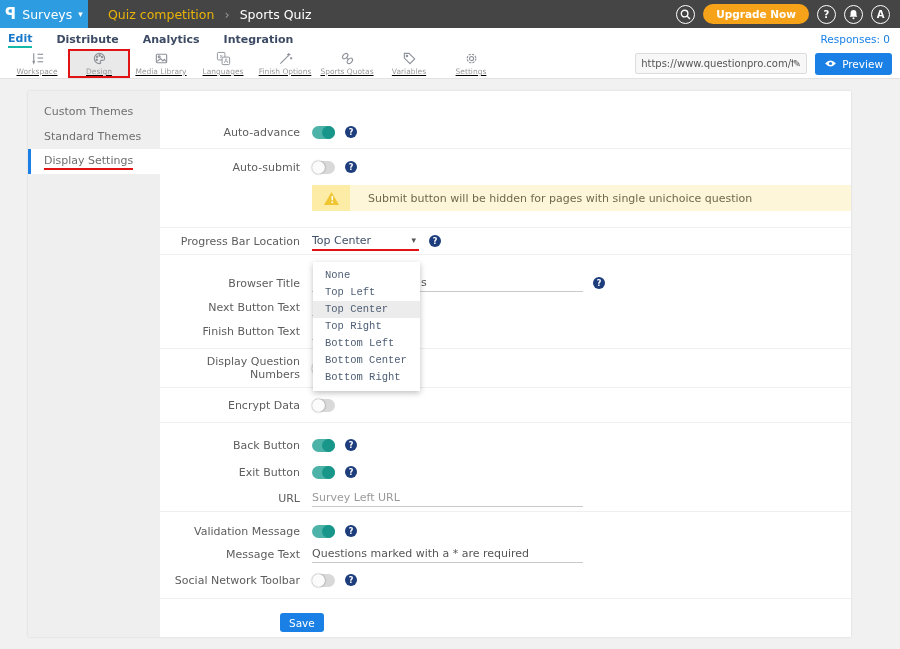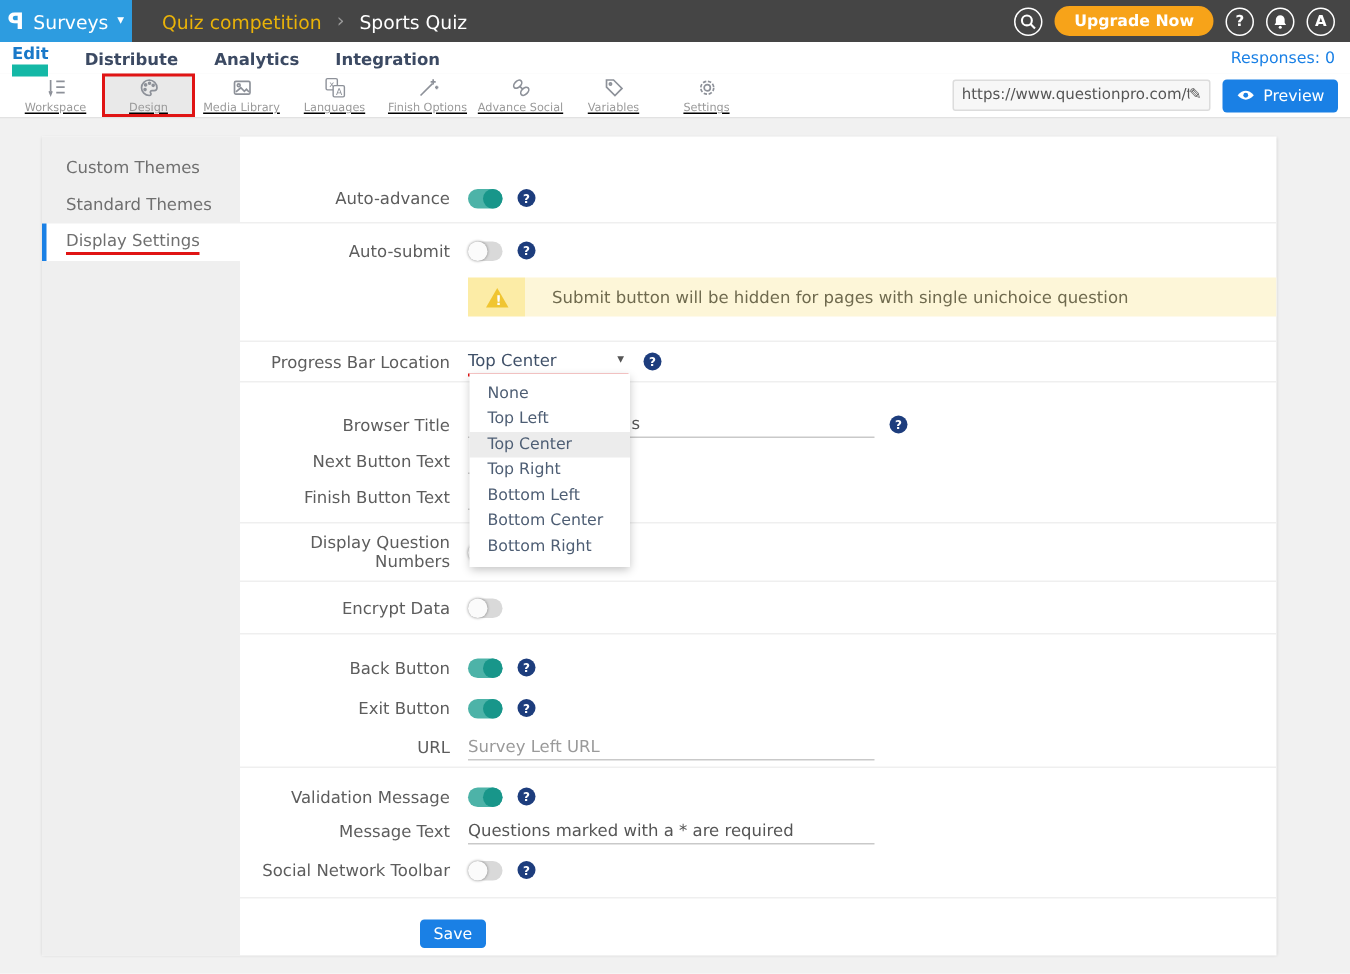--- a/index.html
+++ b/index.html
@@ -22,21 +22,21 @@
     display:flex; align-items:center; justify-content:center; color:#fff; font-size:10px;
     font-weight:bold; cursor:pointer; }
   .upgrade { background:#f7a319; color:#fff; border:none; border-radius:10px; height:20px;
     padding:0 13px; font-size:10.5px; font-weight:bold; cursor:pointer;
     font-family:inherit; }
 
   
   .tabsrow { height:21px; background:#fff; display:flex; align-items:center; padding-left:8px; }
   .tab { font-size:11px; font-weight:bold; color:#3c4a63; margin-right:24px; cursor:pointer;
     padding:2px 0 1px; }
-  .tab.active { color:#1a79c9; border-bottom:8px solid #14b8a6;text-align:right; }
+  .tab.active { color:#1a79c9; border-bottom:2px solid #14b8a6;text-align:right; }
   .responses { margin-left:auto; padding-right:10px; font-size:10.5px; color:#1a80e5; }
 
   
   .toolbar { height:30px; background:#fff; border-bottom:1px solid #e2e2e2; display:flex;
     align-items:stretch; padding-left:6px; }
   .tool { width:62px; display:flex; flex-direction:column; align-items:center;
     justify-content:center; cursor:pointer; gap:1px;text-decoration:underline; }
   .tool svg { display:block; }
   .tool .tlabel { font-size:7.5px; color:#9a9a9a; white-space:nowrap; }
   .tool.active { background:#e9e9e9; border:2px solid #e01414; }
@@ -84,22 +84,22 @@
   .warn-body { flex:1; background:#fdf6d8; display:flex; align-items:center; padding-left:18px;
     font-size:11px; color:#6f6a4e; }
 
   
   .selectwrap { position:relative; width:107px; flex:none; }
   .select { width:107px; font-size:11px; color:#3f5068; cursor:pointer; display:flex;
     align-items:center; padding-bottom:2px; }
   .select .caret { margin-left:auto; font-size:9px; color:#555; padding-right:3px; }
   .select-redline { position:absolute; left:0; top:15px; width:107px; height:2px;
     background:#e01414; }
-  .menu { position:absolute; left:1px; top:15px; width:107px; background:#fff;
-    box-shadow:0 2px 6px rgba(0,0,0,.25); padding:5px 0; z-index:20; }
+  .menu { position:absolute; left:1px; top:28px; width:107px; background:#fff;
+    box-shadow:0 2px 6px rgba(0,0,0,.25); padding:5px 0; z-index:20;font-family:Liberation Mono, monospace; }
   .menu-item { height:17px; display:flex; align-items:center; padding-left:12px;
     font-size:10.5px; color:#4e5e74; cursor:pointer; }
   .menu-item.selected { background:#ececec; }
 
   
   .ufield { border-bottom:1px solid #c9c9c9; height:18px; font-size:11px; color:#555;
     display:flex; align-items:flex-end; padding-bottom:2px; }
   .ufield.w-long { width:271px; }
   .ufield.w-short { width:105px; }
   .ufield .placeholder { color:#9a9a9a; }
@@ -202,21 +202,21 @@
     </svg>
     <span class="tlabel">Finish Options</span>
   </div>
 
   <div class="tool">
     <svg width="15" height="15" viewBox="0 0 16 16" fill="none" stroke="#8d9199" stroke-width="1.2">
       <ellipse cx="5.5" cy="5.5" rx="3.4" ry="2.2" transform="rotate(-45 5.5 5.5)"></ellipse>
       <ellipse cx="10.5" cy="10.5" rx="3.4" ry="2.2" transform="rotate(-45 10.5 10.5)"></ellipse>
       <line x1="6.8" y1="6.8" x2="9.2" y2="9.2"></line>
     </svg>
-    <span class="tlabel">Advance Social</span>
+    <span class="tlabel">Sports Quotas</span>
   </div>
 
   <div class="tool">
     <svg width="15" height="15" viewBox="0 0 16 16" fill="none" stroke="#8d9199" stroke-width="1.2">
       <path d="M2.5 2.5 h5 l6 6 -5 5 -6 -6 z"></path>
       <circle cx="5.3" cy="5.3" r=".8"></circle>
     </svg>
     <span class="tlabel">Variables</span>
   </div>
 

